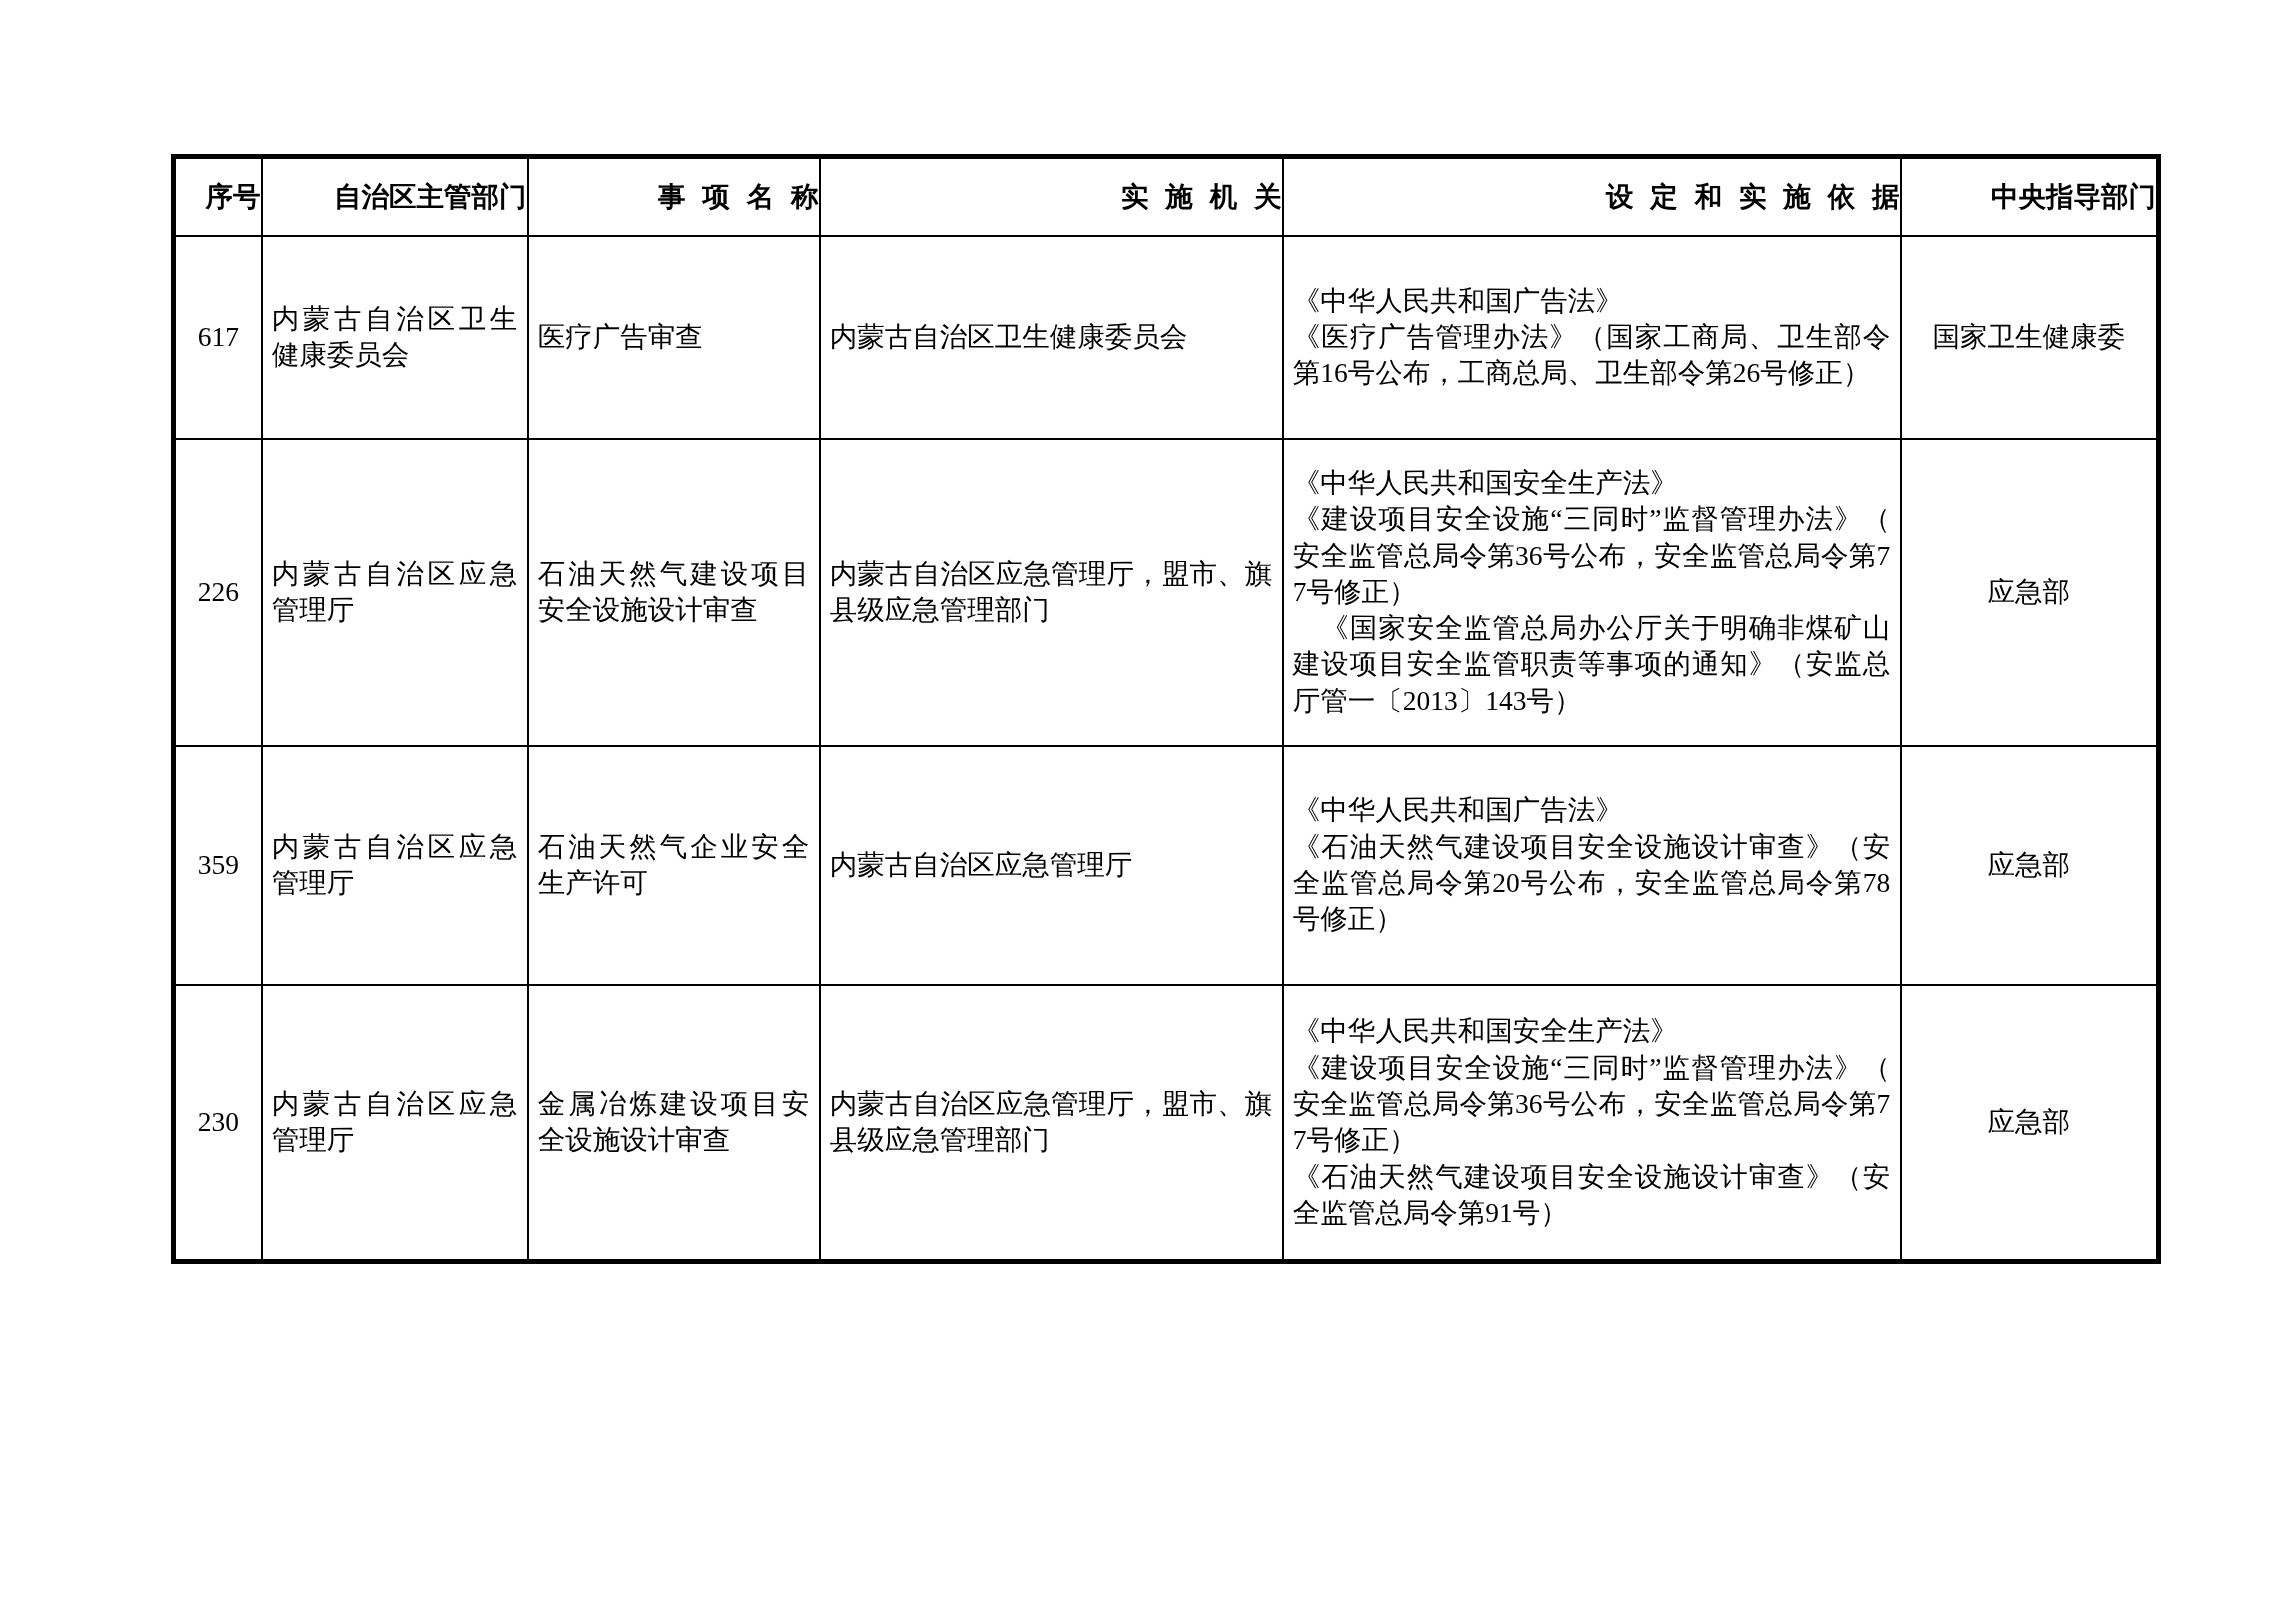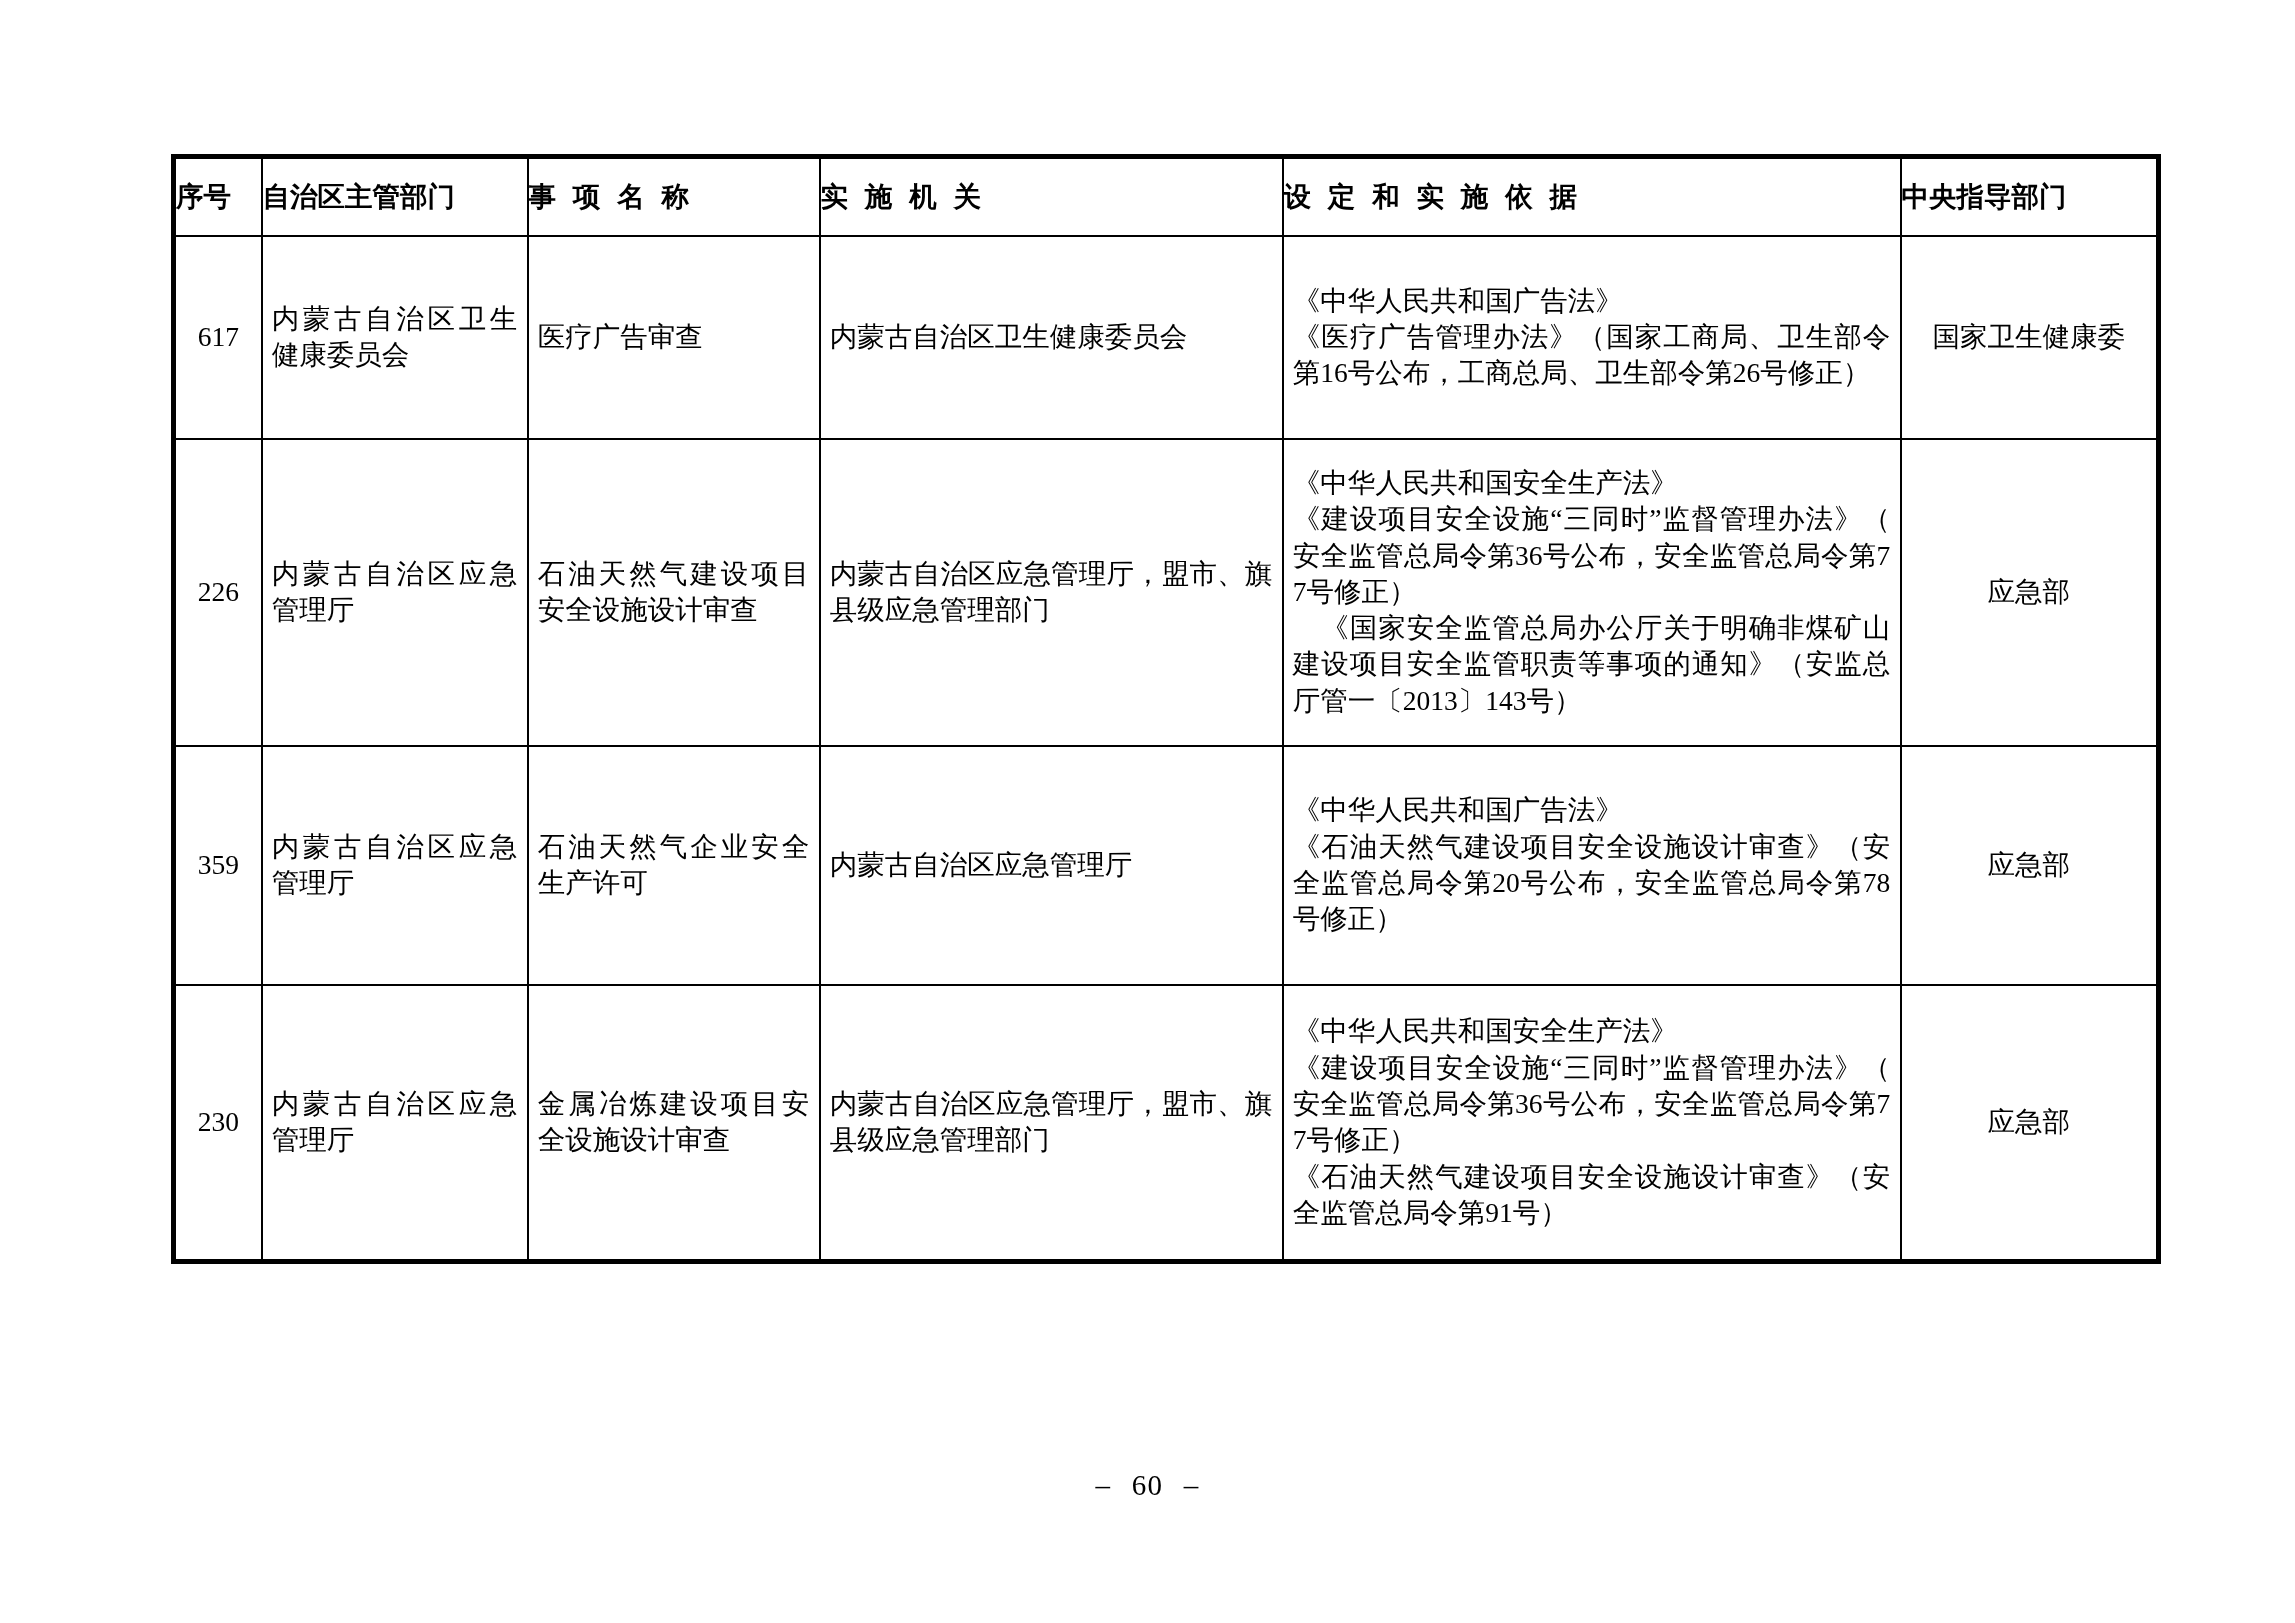--- a/index.html
+++ b/index.html
@@ -22,21 +22,21 @@
     border:5.2px solid #000;
   }
   th,td{
     border:2.6px solid #000;
     box-sizing:border-box;
   }
   th{
     font-family:"Liberation Sans","DejaVu Sans",sans-serif;
     font-weight:bold;
     font-size:27.5px;
-    text-align:left;
+    text-align:right;
     vertical-align:middle;
     padding:0;
     word-spacing:9.2px;
   }
   td{
     font-size:27.5px;
     line-height:1.32;
     vertical-align:middle;
     padding:0 9.2px;
     text-align:justify;
@@ -134,16 +134,15 @@
         <td class="c-basis">
           <p>《中华人民共和国安全生产法》</p>
           <p>《建设项目安全设施“三同时”监督管理办法》（安全监管总局令第36号公布，安全监管总局令第77号修正）</p>
           <p>《石油天然气建设项目安全设施设计审查》（安全监管总局令第91号）</p>
         </td>
         <td class="c-central">应急部</td>
       </tr>
     </tbody>
   </table>
 
-  <div class="footer">– 60 –</div>
 
 </div>
 
 
 </body></html>

